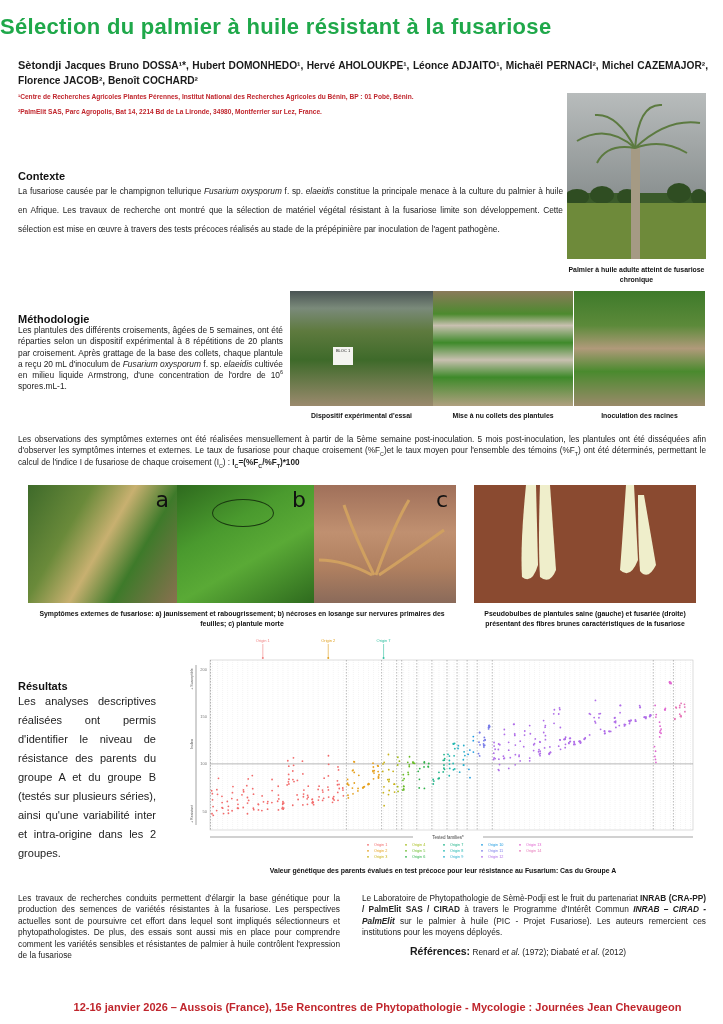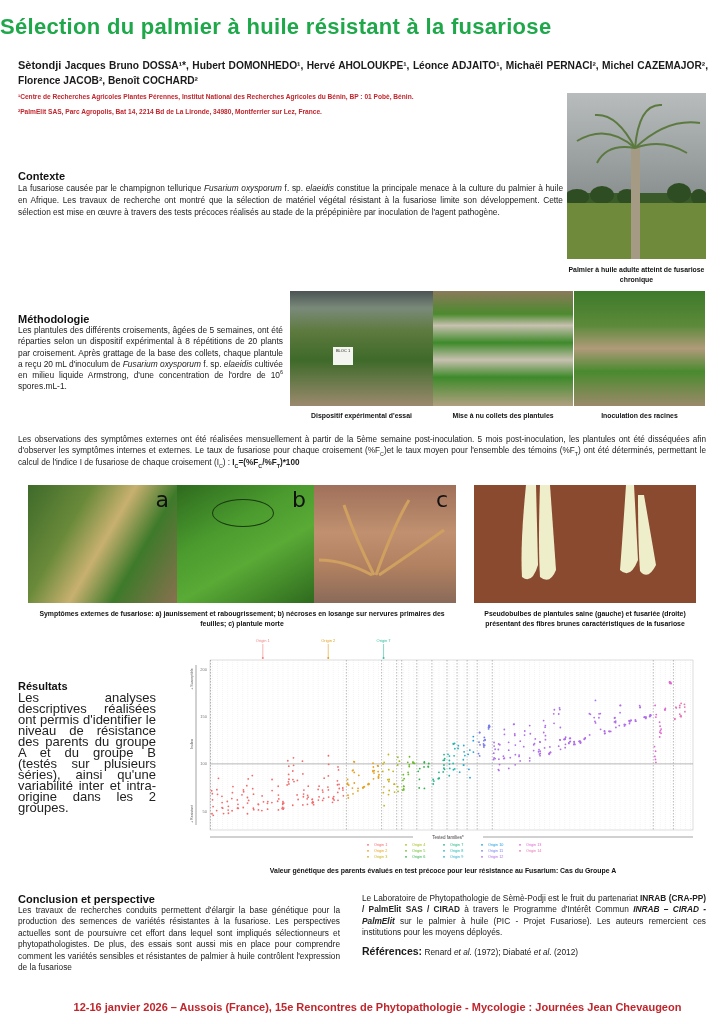--- a/index.html
+++ b/index.html
@@ -5,21 +5,21 @@
   html, body { margin: 0; padding: 0; }
   body { width: 723px; height: 1024px; background: #ffffff; position: relative; overflow: hidden;
          font-family: "Liberation Sans", sans-serif; color: #1a1a1a; }
   .abs { position: absolute; }
   .title { left: 0; top: 14px; width: 594px; color: #1fa84a; font-size: 22px; font-weight: bold;
            font-family: Liberation Sans, sans-serif; letter-spacing: 0.3px; }
   .authors { left: 18px; top: 58px; width: 690px; font-size: 10.2px; font-weight: bold; line-height: 15px; text-align: justify; }
   .authors .first { font-size: 11px; }
   .affil { left: 18px; font-size: 6.6px; color: #c0262d; font-weight: bold; }
   .h { font-size: 11px; font-weight: bold; color: #111; }
-  .p { font-size: 8.3px; line-height: 12px; text-align: justify; color: #222; }
+  .p { font-size: 8.3px; line-height: 19px; text-align: justify; color: #222; }
   .cap { font-size: 6.9px; font-weight: bold; text-align: center; color: #111; line-height: 9.5px; }
   .photo { position: absolute; overflow: hidden; }
   .letter { position: absolute; top: 2px; right: 8px; font-size: 22px; color: #111; font-family: "DejaVu Sans", sans-serif; }
   sup, sub { font-size: 65%; line-height: 0; }
   .footer { left: 0; top: 1001px; width: 723px; text-align: center; color: #c0262d; font-size: 11px; font-weight: bold; margin-left: 16px; }
   .chart-wrap { left: 188px; top: 634px; width: 510px; height: 232px; }
 </style>
 </head>
 <body>
 
@@ -115,21 +115,21 @@
         <path d="M66 0 L76 0 L82 85 Q76 100 66 92 Q64 60 66 0Z"></path>
         <path d="M152 0 L160 0 L164 75 Q156 95 146 85 Q148 60 152 0Z"></path>
         <path d="M164 10 L170 10 L182 80 Q174 96 166 86 Q164 60 164 10Z"></path>
       </g>
     </svg>
 </div>
 <div class="abs cap" style="left:484px; top:609px; width:202px;">Pseudobulbes de plantules saine (gauche) et fusariée (droite) présentant des fibres brunes caractéristiques de la fusariose</div>
 
 <div class="abs" style="left:18px; top:680px; width:138px;">
   <div class="h">Résultats</div>
-  <div class="p" style="font-size:13px; line-height:11px;">Les analyses descriptives réalisées ont permis d'identifier le niveau de résistance des parents du groupe A et du groupe B (testés sur plusieurs séries), ainsi qu'une variabilité inter et intra-origine dans les 2 groupes.</div>
+  <div class="p" style="font-size:11px; line-height:19px;">Les analyses descriptives réalisées ont permis d'identifier le niveau de résistance des parents du groupe A et du groupe B (testés sur plusieurs séries), ainsi qu'une variabilité inter et intra-origine dans les 2 groupes.</div>
 </div>
 
 <div class="abs chart-wrap">
   <svg id="chart-svg" width="510" height="232" viewBox="0 0 510 232">
       <rect x="22" y="26" width="483" height="170" fill="#ffffff" stroke="#bbbbbb" stroke-width="0.5"></rect>
       <line x1="24.515625" x2="24.515625" y1="26" y2="196" stroke="#e4e4e4" stroke-width="0.4" stroke-dasharray="1,1"></line>
       <line x1="29.546875" x2="29.546875" y1="26" y2="196" stroke="#e4e4e4" stroke-width="0.4" stroke-dasharray="1,1"></line>
       <line x1="34.578125" x2="34.578125" y1="26" y2="196" stroke="#e4e4e4" stroke-width="0.4" stroke-dasharray="1,1"></line>
       <line x1="39.609375" x2="39.609375" y1="26" y2="196" stroke="#e4e4e4" stroke-width="0.4" stroke-dasharray="1,1"></line>
       <line x1="44.640625" x2="44.640625" y1="26" y2="196" stroke="#e4e4e4" stroke-width="0.4" stroke-dasharray="1,1"></line>
@@ -773,22 +773,21 @@
       <text x="224" y="224" font-size="3.8" fill="#2fb34a" font-family="Liberation Sans, sans-serif">Origin 6</text>
       <circle cx="256" cy="222.8" r="0.9" fill="#2ab0cc"></circle>
       <text x="262" y="224" font-size="3.8" fill="#2ab0cc" font-family="Liberation Sans, sans-serif">Origin 9</text>
       <circle cx="294" cy="222.8" r="0.9" fill="#b06ee8"></circle>
       <text x="300" y="224" font-size="3.8" fill="#b06ee8" font-family="Liberation Sans, sans-serif">Origin 12</text>
     </svg>
 </div>
 <div class="abs cap" style="left:188px; top:866px; width:510px;">Valeur génétique des parents évalués en test précoce pour leur résistance au Fusarium: Cas du Groupe A</div>
 
 <div class="abs" style="left:18px; top:893px; width:322px;">
-  <div class="h">Conclusion et perspective</div>
   <div class="p" style="font-size:8.3px; line-height:11.4px;">Les travaux de recherches conduits permettent d'élargir la base génétique pour la production des semences de variétés résistantes à la fusariose. Les perspectives actuelles sont de poursuivre cet effort dans lequel sont impliqués sélectionneurs et phytopathologistes. De plus, des essais sont aussi mis en place pour comprendre comment les variétés sensibles et résistantes de palmier à huile contrôlent l'expression de la fusariose</div>
 </div>
 
 <div class="abs" style="left:362px; top:893px; width:344px;">
   <div class="p" style="font-size:8.3px; line-height:11.4px;"><span>Le Laboratoire de Phytopathologie de Sèmè-Podji est le fruit du partenariat </span><b>INRAB (CRA-PP) / PalmElit SAS / CIRAD</b><span> à travers le Programme d'Intérêt Commun </span><b><i>INRAB – CIRAD - PalmElit</i></b><span> sur le palmier à huile (PIC - Projet Fusariose). Les auteurs remercient ces institutions pour les moyens déployés.</span></div>
-  <div style="margin-top:6px; font-size:8.3px;"><b style="font-size:10.5px;">Références:</b><span> Renard </span><i>et al.</i><span> (1972); Diabaté </span><i>et al.</i><span> (2012)</span></div>
+  <div style="margin-top:6px; font-size:8.3px;margin-left:48px;"><b style="font-size:10.5px;">Références:</b><span> Renard </span><i>et al.</i><span> (1972); Diabaté </span><i>et al.</i><span> (2012)</span></div>
 </div>
 
 <div class="abs footer">12-16 janvier 2026 – Aussois (France), 15e Rencontres de Phytopathologie - Mycologie : Journées Jean Chevaugeon</div>
 
 </body></html>

